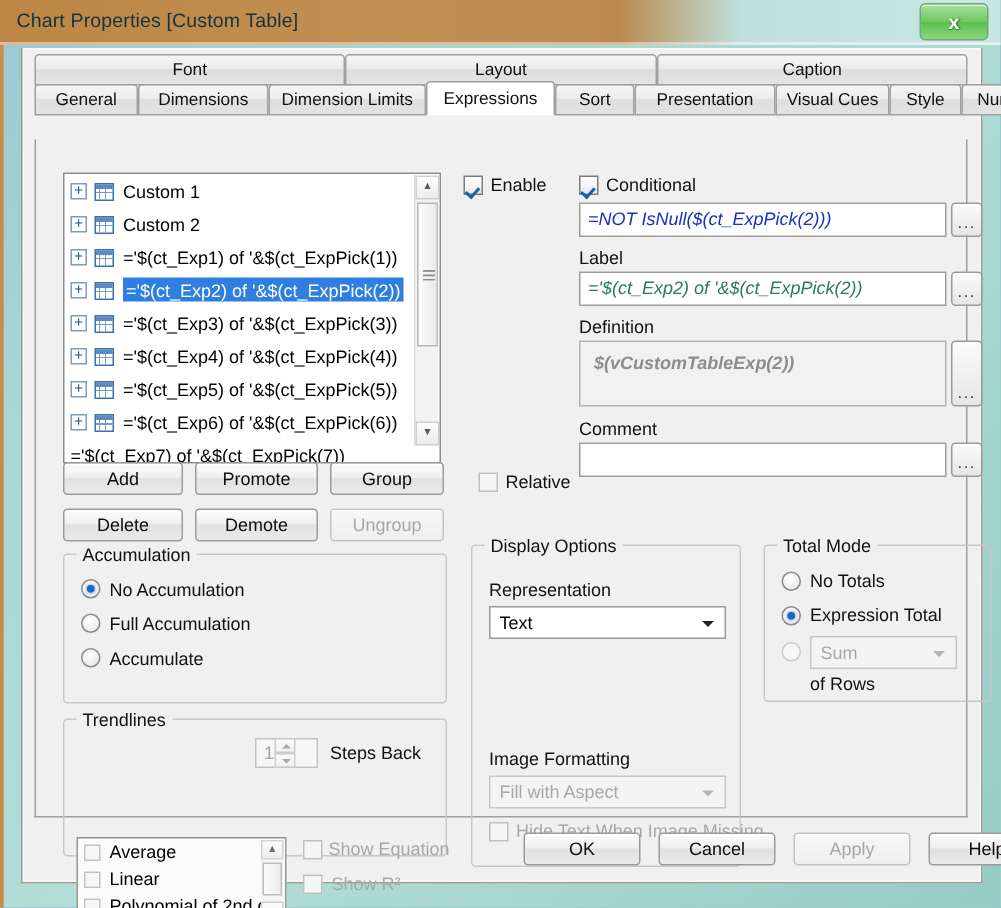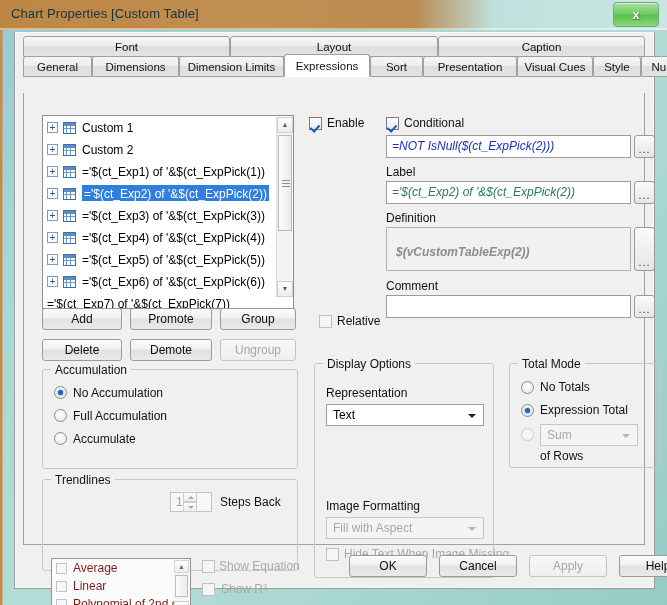--- a/index.html
+++ b/index.html
@@ -205,21 +205,21 @@
   .spin-b .tri{position:absolute;left:4px;width:0;height:0;border-left:3px solid transparent;border-right:3px solid transparent;}
   #spin-up{top:0;}
   #spin-up .tri{top:3px;border-bottom:3px solid #a9a9a9;}
   #spin-dn{top:10px;}
   #spin-dn .tri{top:3px;border-top:3px solid #a9a9a9;}
   
   #trend-list{
     position:absolute;left:27px;top:465px;width:140px;height:56px;
     background:#fbfbfb;border:1px solid #949494;box-sizing:border-box;overflow:hidden;
   }
-  .tr-row{position:relative;height:18px;line-height:18px;padding-left:4px;font-size:12px;color:#7f1d1d;white-space:nowrap;}
+  .tr-row{position:relative;height:18px;line-height:18px;padding-left:4px;font-size:12px;color:#000000;white-space:nowrap;}
   .tr-cbx{
     display:inline-block;width:11px;height:11px;box-sizing:border-box;
     border:1px solid #c4c4c4;background:#f7f7f7;vertical-align:middle;margin-right:6px;
   }
   #trend-sb{
     position:absolute;right:1px;top:1px;width:15px;height:54px;background:#f5f5f5;box-sizing:border-box;
   }
   .tsb-btn{position:absolute;left:0;width:15px;height:13px;box-sizing:border-box;border:1px solid #d2d2d2;background:linear-gradient(180deg,#fcfcfc,#eee);text-align:center;font-size:7px;line-height:11px;color:#6a6a6a;cursor:pointer;}
   #tsb-up{top:0;}
   #tsb-dn{bottom:0;}
@@ -358,21 +358,21 @@
           <span>...</span>
         </div>
 
       <span class="lbl" style="left:362px;top:72px;">Label</span>
       <div class="tinput" style="left:362px;top:88px;width:245px;height:23px;color:#2a7a5e;font-style:italic;">='$(ct_Exp2) of '&amp;$(ct_ExpPick(2))</div>
       <div class="ellip-btn" style="left:610px;top:88px;height:23px;">
           <span>...</span>
         </div>
 
       <span class="lbl" style="left:362px;top:118px;">Definition</span>
-      <div class="tinput" style="left:362px;top:134px;width:245px;height:44px;background:#f1f1f1;color:#8d8d8d;font-style:italic;font-weight:bold;padding-top:17px;padding-left:9px;border-color:#b2b2b2;">$(vCustomTableExp(2))</div>
+      <div class="tinput" style="left:362px;top:134px;width:245px;height:44px;background:#f1f1f1;color:#8d8d8d;font-style:italic;font-weight:bold;padding-top:7px;padding-left:9px;border-color:#b2b2b2;">$(vCustomTableExp(2))</div>
       <div class="ellip-btn" style="left:610px;top:134px;height:44px;">
           <span>...</span>
         </div>
 
       <span class="lbl" style="left:362px;top:186px;">Comment</span>
       <div class="tinput" style="left:362px;top:202px;width:245px;height:23px;"></div>
       <div class="ellip-btn" style="left:610px;top:202px;height:23px;">
           <span>...</span>
         </div>
 

